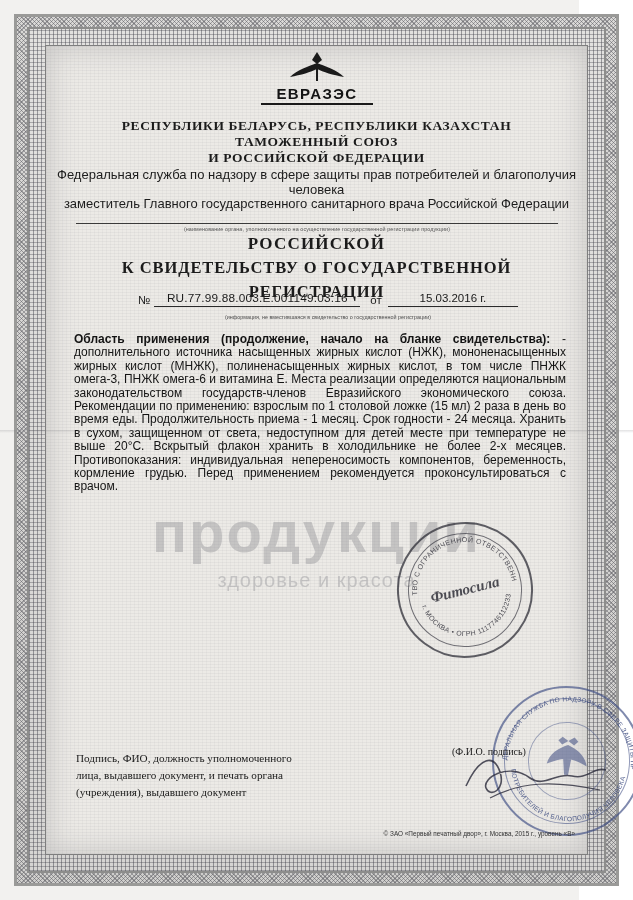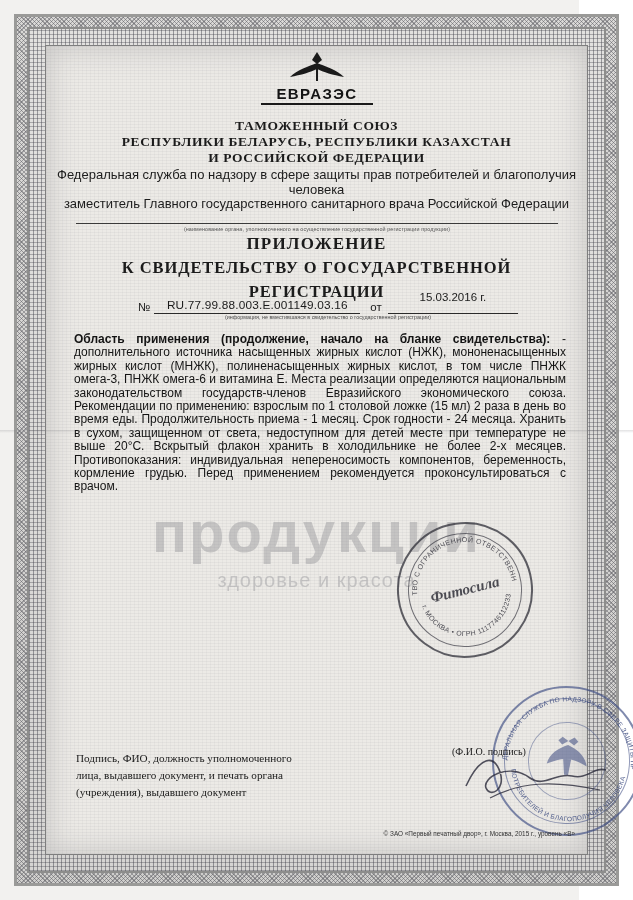--- a/index.html
+++ b/index.html
@@ -168,21 +168,21 @@
     border-bottom: 1px solid #2a2a2a;
     font-size: 11.8px;
     letter-spacing: .2px;
     padding-bottom: 1px;
   }
   .num-ot { padding: 0 6px 1px 10px; }
   .num-date {
     flex: 1 1 auto;
     text-align: center;
     border-bottom: 1px solid #2a2a2a;
-    padding-bottom: 10px;
+    padding-bottom: 2px;
     font-size: 11.5px;
   }
   .num-foot {
     position: absolute;
     left: 86px; top: 268px;
     width: 380px;
     text-align: center;
     font-family: "Liberation Sans", sans-serif;
     font-size: 5.4px;
     color: #4c4c4c;
@@ -365,37 +365,37 @@
           <path d="M30 2 L35 10 L30 14 L25 10 Z" fill="#1a1a1a"></path>
           <path d="M30 13 C22 16, 10 20, 3 27 C14 25, 24 22, 30 19 C36 22, 46 25, 57 27 C50 20, 38 16, 30 13 Z" fill="#1a1a1a"></path>
           <path d="M30 19 L30 31" stroke="#1a1a1a" stroke-width="2"></path>
         </svg>
       </div>
       <div class="logo-text">ЕВРАЗЭС</div>
       <div class="logo-rule"></div>
     </div>
 
     <div class="hdr-block">
+      <div class="hdr1">РЕСПУБЛИКИ БЕЛАРУСЬ, РЕСПУБЛИКИ КАЗАХСТАН</div>
       <div class="hdr1">ТАМОЖЕННЫЙ СОЮЗ</div>
-      <div class="hdr1">РЕСПУБЛИКИ БЕЛАРУСЬ, РЕСПУБЛИКИ КАЗАХСТАН</div>
       <div class="hdr1">И РОССИЙСКОЙ ФЕДЕРАЦИИ</div>
     </div>
 
     <div class="sub-block">
       <div>Федеральная служба по надзору в сфере защиты прав потребителей и благополучия человека</div>
       <div>заместитель Главного государственного санитарного врача Российской Федерации</div>
     </div>
 
     <div class="tiny-note">
       <div class="tiny-note-line">&nbsp;</div>
       <div>(наименование органа, уполномоченного на осуществление государственной регистрации продукции)</div>
     </div>
 
     <div class="title-big">
-      <div>ПРИЛОЖЕНИЕ</div>
+      <div>РОССИЙСКОЙ</div>
       <div class="l2">К СВИДЕТЕЛЬСТВУ О ГОСУДАРСТВЕННОЙ РЕГИСТРАЦИИ</div>
     </div>
 
     <div class="num-row">
       <span class="num-label">№</span>
       <span class="num-value">RU.77.99.88.003.Е.001149.03.16</span>
       <span class="num-ot">от</span>
       <span class="num-date">15.03.2016 г.</span>
     </div>
     <div class="num-foot">(информация, не вместившаяся в свидетельство о государственной регистрации)</div>

